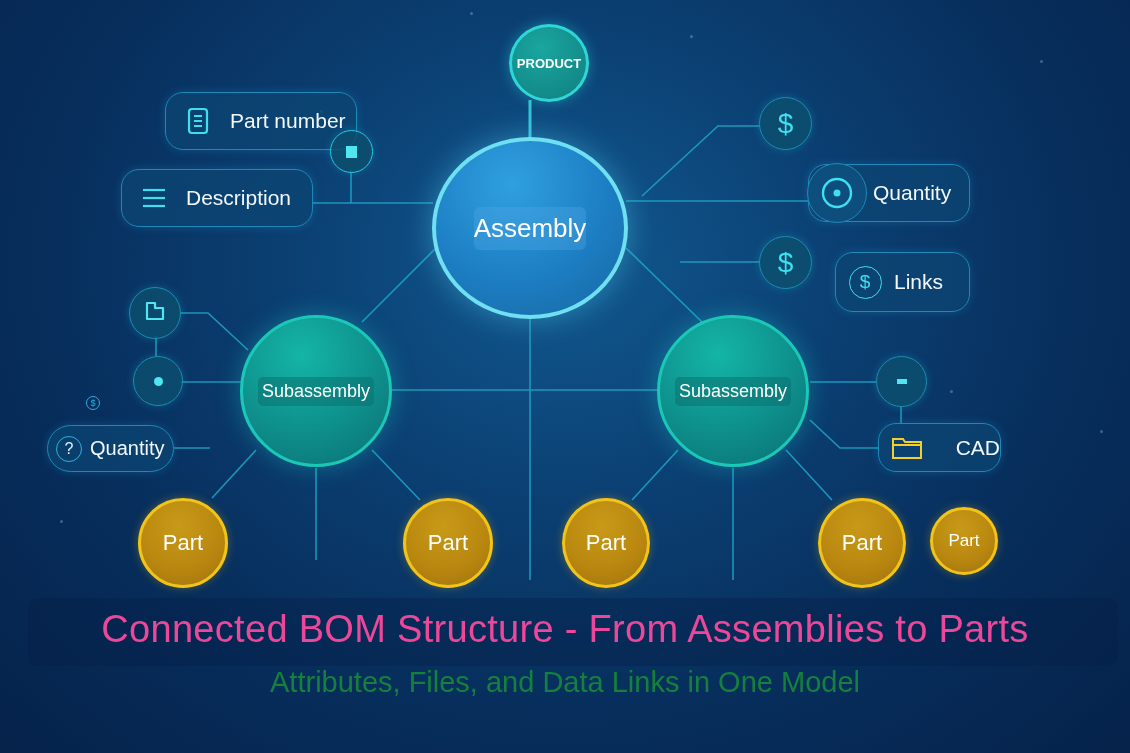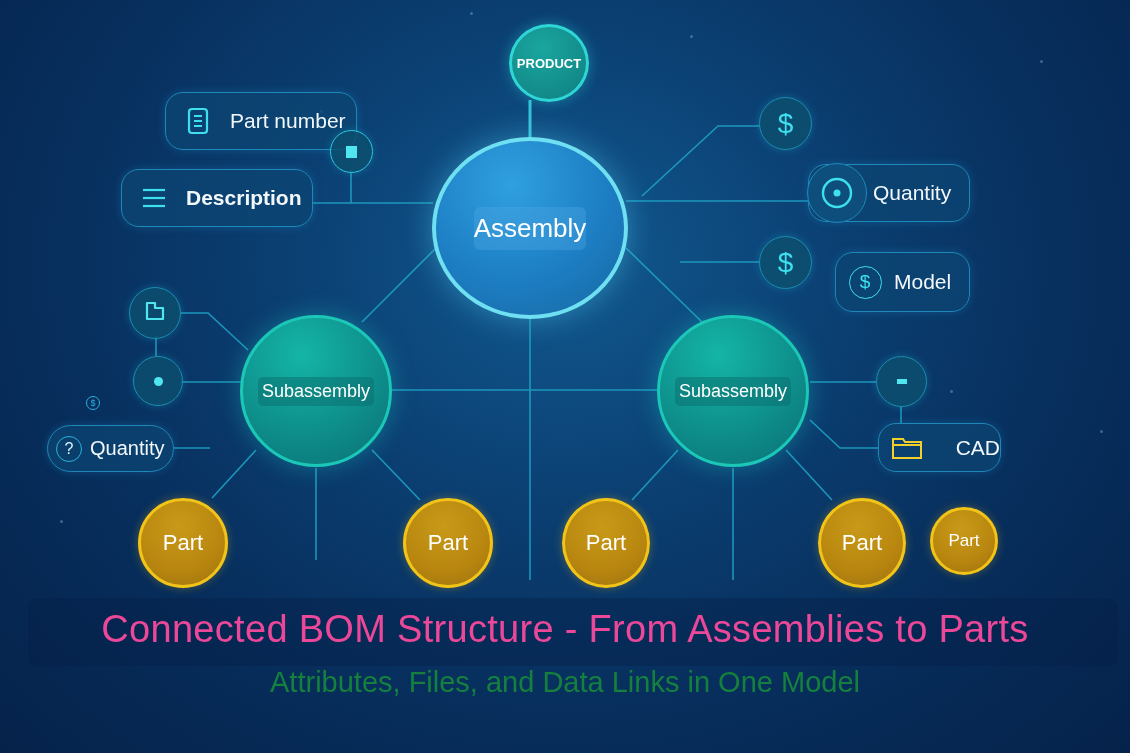--- a/index.html
+++ b/index.html
@@ -74,21 +74,21 @@
   <span class="ic" style="width:64px;">
     <svg width="22" height="28" viewBox="0 0 22 28">
         <rect x="2" y="2" width="18" height="24" rx="3" fill="none" stroke="#3ee0ef" stroke-width="2.2"></rect>
         <line x1="7" y1="9" x2="15" y2="9" stroke="#3ee0ef" stroke-width="2"></line>
         <line x1="7" y1="14" x2="15" y2="14" stroke="#3ee0ef" stroke-width="2"></line>
         <line x1="7" y1="19" x2="15" y2="19" stroke="#3ee0ef" stroke-width="2"></line>
       </svg>
   </span>
   <span>Part number</span>
 </div>
-<div class="pill" style="left:121px;top:169px;width:192px;height:58px;font-weight:bold;">
+<div class="pill" style="left:121px;top:169px;width:192px;height:58px;">
   <span class="ic" style="width:64px;">
     <svg width="26" height="22" viewBox="0 0 26 22">
         <line x1="2" y1="3" x2="24" y2="3" stroke="#3ee0ef" stroke-width="2.2"></line>
         <line x1="2" y1="11" x2="24" y2="11" stroke="#3ee0ef" stroke-width="2.2"></line>
         <line x1="2" y1="19" x2="24" y2="19" stroke="#3ee0ef" stroke-width="2.2"></line>
       </svg>
   </span>
   <span>Description</span>
 </div>
 
@@ -119,21 +119,21 @@
 </div>
 
 <div class="circ icon-node" style="left:759px;top:236px;width:53px;height:53px;">
   <span style="color:#3ee0ef;font-size:28px;">$</span>
 </div>
 
 <div class="pill" style="left:835px;top:252px;width:135px;height:60px;">
   <span class="ic" style="width:58px;">
     <span class="circ" style="position:relative;width:33px;height:33px;border:1.8px solid #3ee0ef;color:#3ee0ef;font-size:19px;">$</span>
   </span>
-  <span>Model</span>
+  <span>Links</span>
 </div>
 
 <div class="circ sub" style="left:240px;top:315px;">
   <span class="lbl">Subassembly</span>
 </div>
 
 <div class="circ sub" style="left:657px;top:315px;">
   <span class="lbl">Subassembly</span>
 </div>
 

